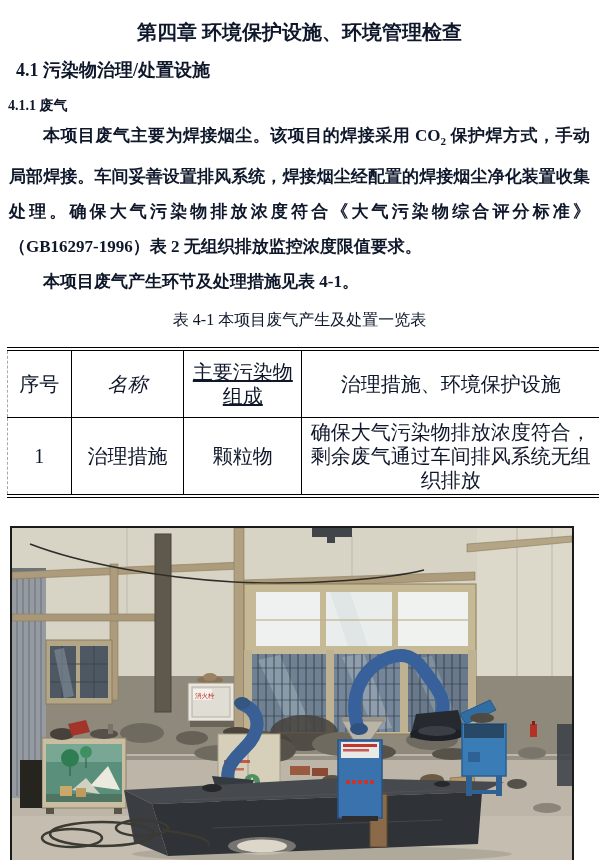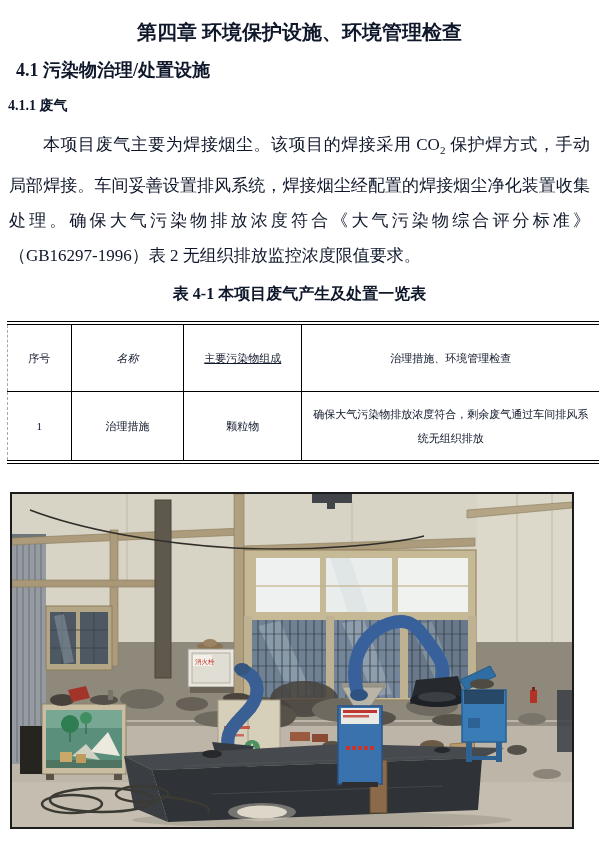--- a/index.html
+++ b/index.html
@@ -20,39 +20,40 @@
   .h2{
     font-size:18px;line-height:24px;font-weight:bold;
     margin:12px 16px 0;
   }
   .h3{
     font-size:14px;line-height:24px;font-weight:bold;
     margin:12px 8px 0;
   }
   .body-para{
     font-size:17px;line-height:35px;
-    margin:9px 9px 0;
+    margin:0 9px 0;
     text-indent:2em;
     text-align:justify;
+    font-weight:bold;
   }
   .body-para sub{font-size:11px;}
   .table-caption{
-    font-size:16px;line-height:22px;font-weight:bold;
+    font-size:16px;line-height:22px;font-weight:normal;
     text-align:center;margin:10px 8px 16px;
   }
   table.doc-table{
     width:593px;
     margin:2px 7px 7px;
     border-collapse:collapse;
     table-layout:fixed;
     border-top:4px double #000;
     border-bottom:4px double #000;
     border-left:1px dashed #a8a8a8;
     border-right:1px dashed #a8a8a8;
-    font-size:11px;
+    font-size:20px;
   }
   table.doc-table th, table.doc-table td{
     font-weight:normal;
     text-align:center;vertical-align:middle;
     padding:2px 6px;
     border-right:1.5px solid #000;
     line-height:24px;
   }
   table.doc-table th:last-child, table.doc-table td:last-child{border-right:none;}
   table.doc-table thead th{height:62px;border-bottom:1.5px solid #000;}
@@ -76,30 +77,31 @@
 <div class="page">
 
   <div class="chapter-title">第四章 环境保护设施、环境管理检查</div>
 
   <div class="h2">4.1 污染物治理/处置设施</div>
 
   <div class="h3">4.1.1 废气</div>
 
   <p class="body-para"><span>本项目废气主要为焊接烟尘。该项目的焊接采用 CO</span><sub>2</sub><span> 保护焊方式，手动局部焊接。车间妥善设置排风系统，焊接烟尘经配置的焊接烟尘净化装置收集处理。确保大气污染物排放浓度符合《大气污染物综合评分标准》（GB16297-1996）表 2 无组织排放监控浓度限值要求。</span></p>
 
+  <p class="body-para">本项目废气产生环节及处理措施见表 4-1。</p>
 
   <div class="table-caption">表 4-1 本项目废气产生及处置一览表</div>
 
   <table class="doc-table">
     <thead>
       <tr>
         <th class="col-seq">序号</th>
         <th class="col-name">名称</th>
         <th class="col-comp">主要污染物组成</th>
-        <th class="col-measure">治理措施、环境管理检查</th>
+        <th class="col-measure">治理措施、环境保护设施</th>
       </tr>
     </thead>
     <tbody>
       <tr>
         <td>1</td>
         <td>治理措施</td>
         <td>颗粒物</td>
         <td>确保大气污染物排放浓度符合，剩余废气通过车间排风系统无组织排放</td>
       </tr>
     </tbody>

